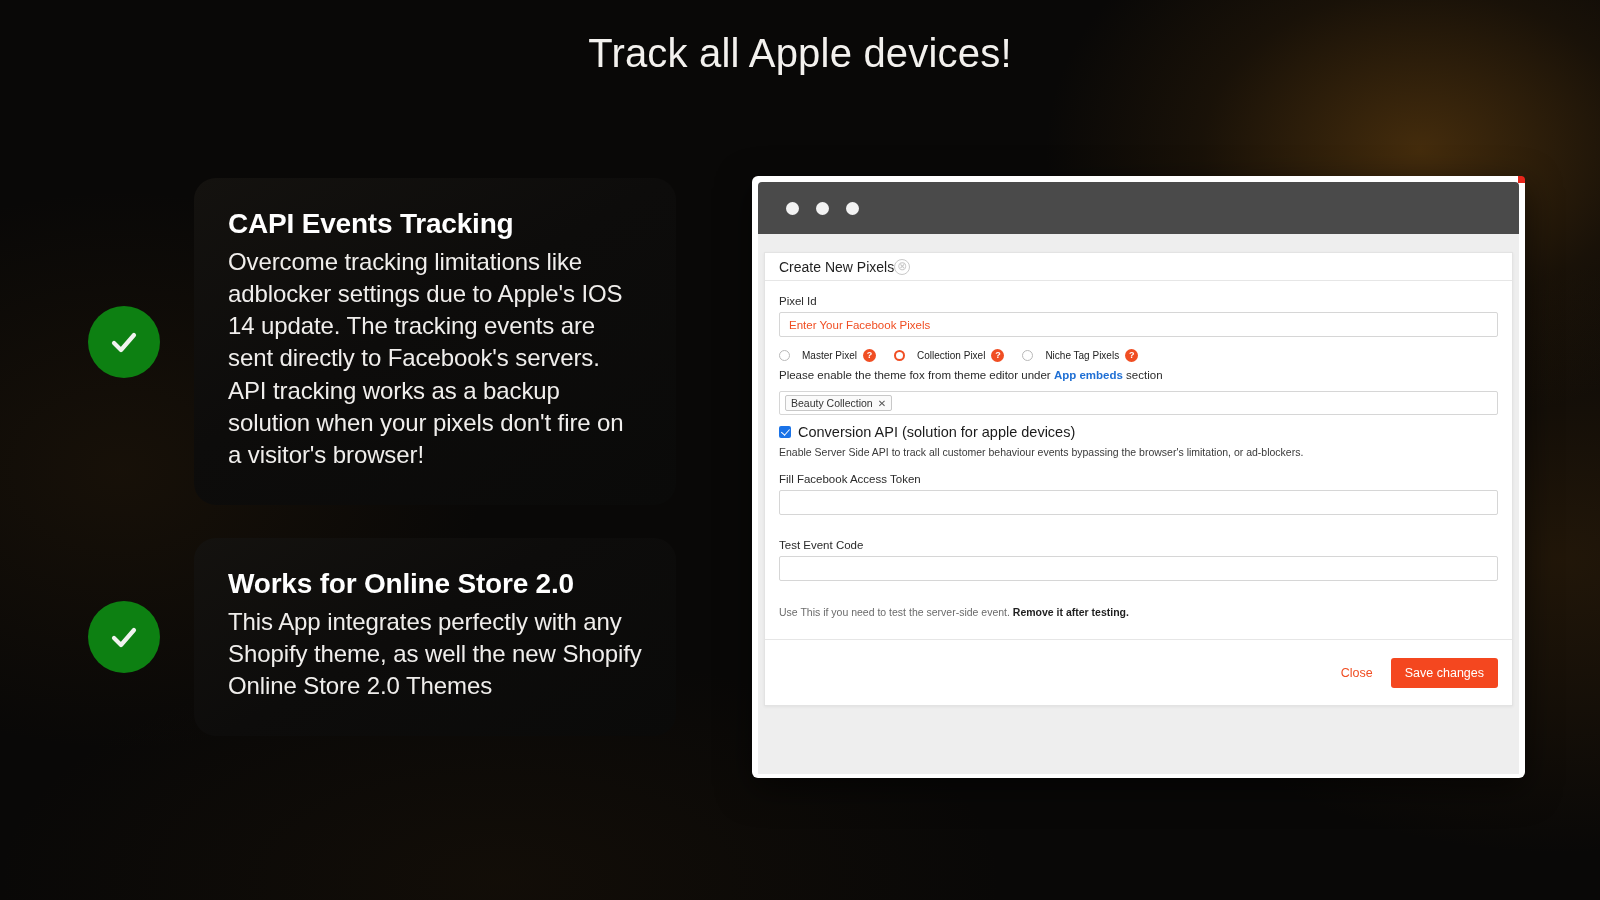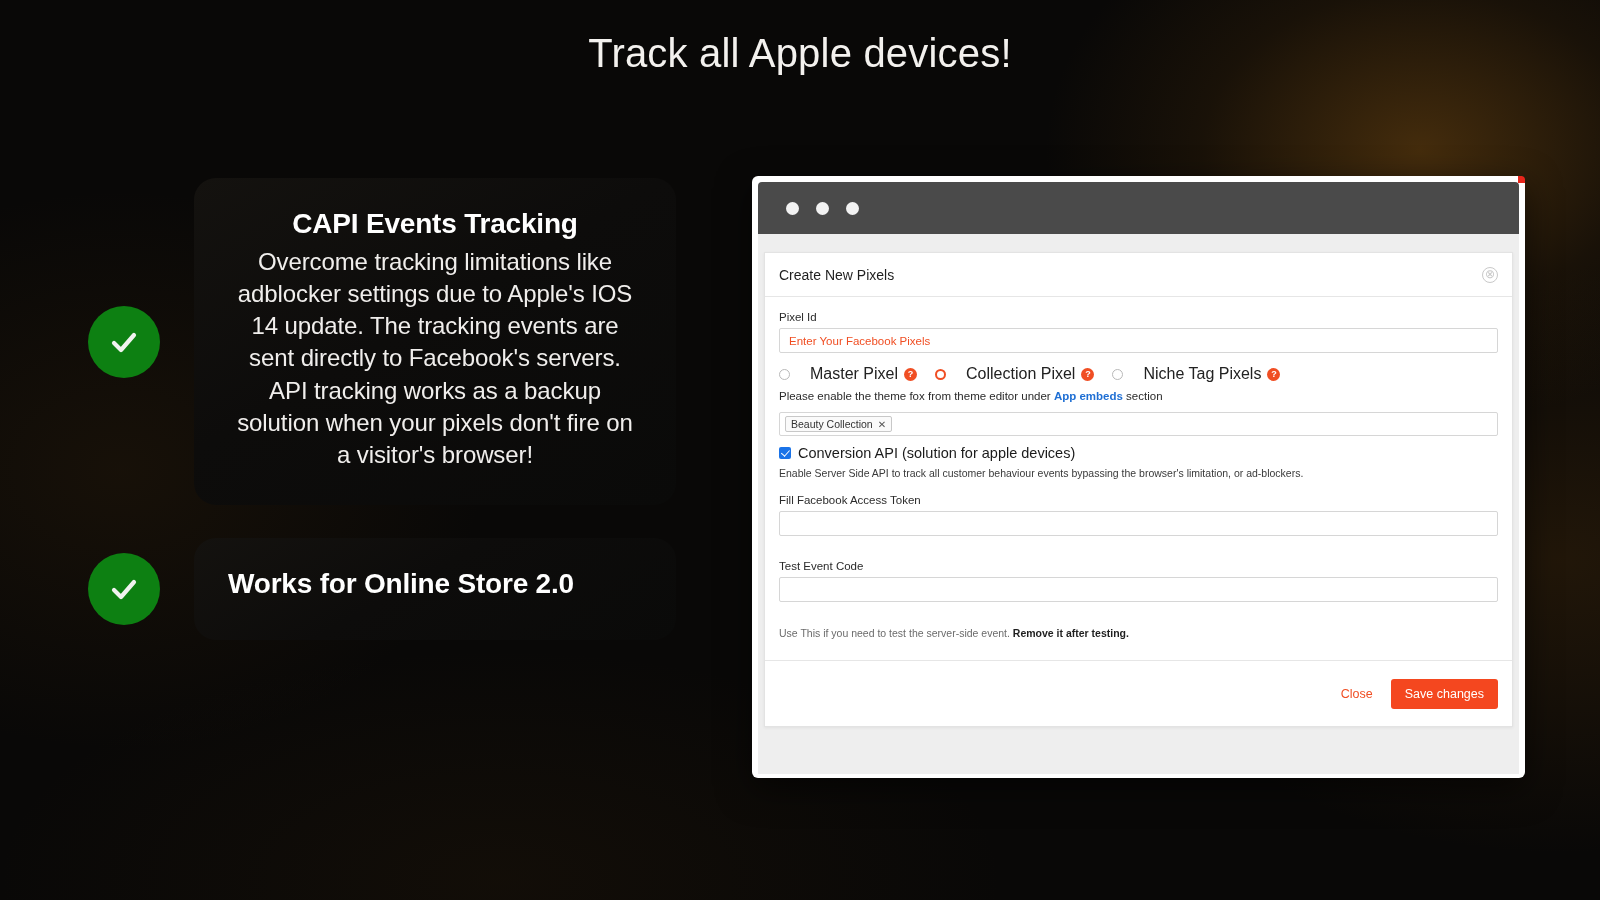--- a/index.html
+++ b/index.html
@@ -50,21 +50,21 @@
   .card h3 {
     font-size:28px; font-weight:700; color:#ffffff;
     letter-spacing:-0.2px; margin-bottom:6px;
   }
   .card p {
     font-size:24px; font-weight:400; color:#f0eeec;
     line-height:1.34; letter-spacing:-0.1px;
   }
 
   #feature-1 { left:88px; top:178px; }
-  #feature-1 .card { width:482px; margin-left:34px;text-align:center; }
+  #feature-1 .card { width:482px; margin-left:34px; }
   #feature-2 { left:88px; top:538px; }
   #feature-2 .card { width:482px; margin-left:34px; }
 
   
   .browser {
     position:absolute; left:752px; top:176px;
     width:773px; height:602px;
     background:#ffffff;
     border-radius:6px;
     padding:6px 6px 6px 6px;
@@ -86,22 +86,22 @@
     height:540px; background:#eeeeee; overflow:hidden;
     position:relative;
   }
   .modal {
     background:#ffffff;
     margin:18px 6px 0 6px;
     border:1px solid #e3e3e3;
     box-shadow:0 1px 3px rgba(0,0,0,0.06);
   }
   .modal-header {
-    height:44px; border-bottom:1px solid #e6e6e6;
-    display:flex; align-items:center; justify-content:space-between;
+    height:28px; border-bottom:1px solid #e6e6e6;
+    display:flex; align-items:center; 
     padding:0 14px 0 14px;
   }
   .modal-title { font-size:14px; color:#1f1f1f; font-weight:400; }
   .close-x {
     width:16px; height:16px; border-radius:50%;
     border:1.4px solid #c9c9c9; color:#c9c9c9;
     font-size:12px; line-height:13px; text-align:center;
     cursor:pointer; user-select:none;
   }
 
@@ -122,21 +122,21 @@
   .radio-row {
     display:flex; align-items:center; gap:0;
     margin:12px 0 7px 0;
   }
   .radio-group { display:flex; align-items:center; margin-right:18px; }
   .radio {
     width:11px; height:11px; border-radius:50%;
     border:1.4px solid #b9b9b9; background:#fff; flex:0 0 auto;
   }
   .radio.selected { border:2.4px solid #f04e23; }
-  .radio-label { font-size:16px; color:#222; margin-left:20px; }
+  .radio-label { font-size:10px; color:#222; margin-left:12px; }
   .help-dot {
     width:13px; height:13px; border-radius:50%;
     background:#f04e23; color:#fff;
     font-size:9px; font-weight:700; line-height:13px;
     text-align:center; margin-left:6px; flex:0 0 auto;
     cursor:pointer;
   }
 
   .hint-line {
     font-size:11.5px; color:#2b2b2b; margin:2px 0 10px 0;
@@ -216,20 +216,21 @@
   </div>
 
   <div class="feature" id="feature-2">
     <div class="check-badge">
       <svg width="40" height="40" viewBox="0 0 40 40" aria-hidden="true">
         <path d="M10 21 L17 28 L30 13" fill="none" stroke="#f0f3ef" stroke-width="4.2" stroke-linecap="round" stroke-linejoin="round"></path>
       </svg>
     </div>
     <div class="card">
       <h3>Works for Online Store 2.0</h3>
+      <p>This App integrates perfectly with any Shopify theme, as well the new Shopify Online Store 2.0 Themes</p>
     </div>
   </div>
 
   <div class="browser">
     <div class="red-nub"></div>
 
     <div class="chrome-bar">
       <span class="dot"></span>
       <span class="dot"></span>
       <span class="dot"></span>

